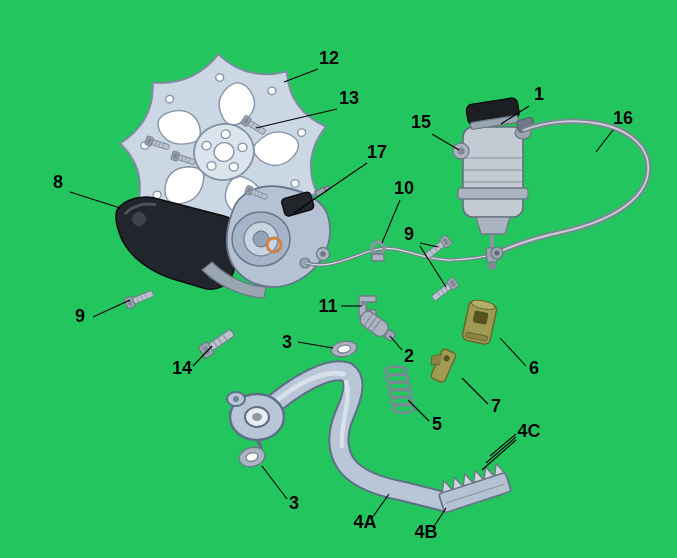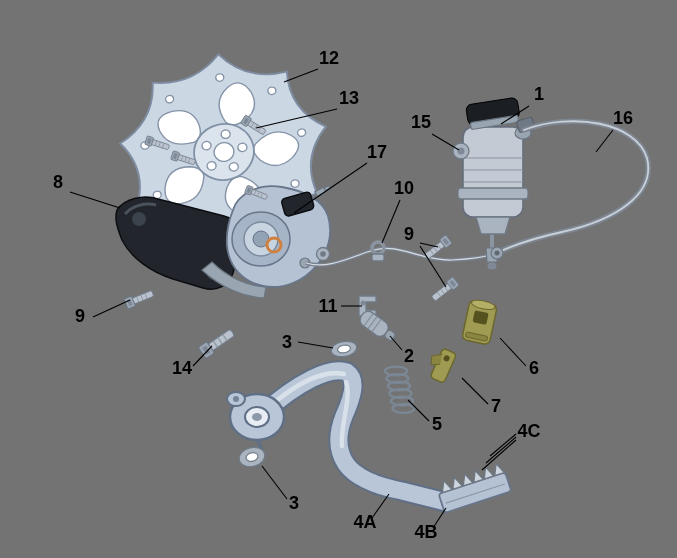--- a/index.html
+++ b/index.html
@@ -1,16 +1,16 @@
 <!DOCTYPE html>
 <html style="--label: #000000; --metal-light: #c9d4e2; --metal-mid: #9fadc0; --black-part: #22262c; --olive-part: #a09b52; --seal-orange: #d0803f;"><head>
 <meta charset="utf-8">
 <style>
   html,body{margin:0;padding:0;background:#fff;}
-  .stage{position:relative;width:677px;height:558px;background:#737373;overflow:hidden;
+  .stage{position:relative;width:677px;height:558px;background:#22c55e;overflow:hidden;
          font-family:"Liberation Sans",sans-serif;}
   svg{display:block;}
   
   text.lbl{font:bold 18px "Liberation Sans",sans-serif;fill:var(--label,#000);}
   .leader{stroke:var(--label,#000);stroke-width:1.1;fill:none;}
   
   .disc{fill:#ccd7e4;stroke:#7e8ca2;stroke-width:2;}
   .cut{fill:#fff;stroke:#8593a8;stroke-width:1.4;}
   .hub{fill:#dbe3ec;stroke:#8091a6;stroke-width:1.8;}
   .metal{fill:#b5c2d3;stroke:#68758b;stroke-width:1.8;}

